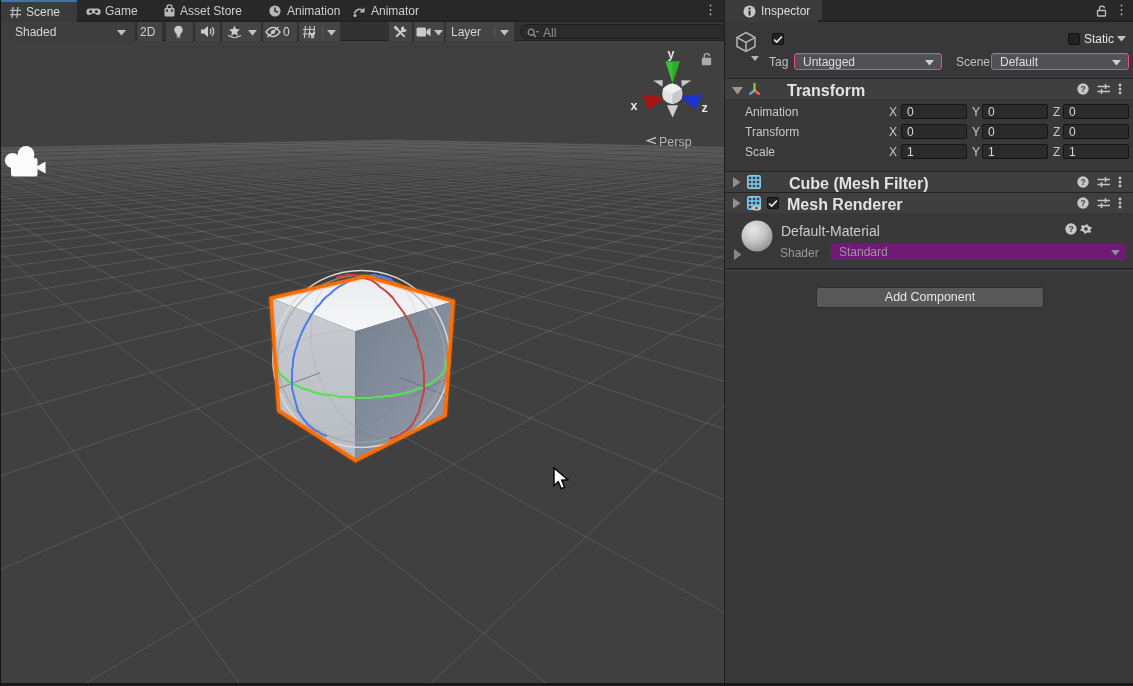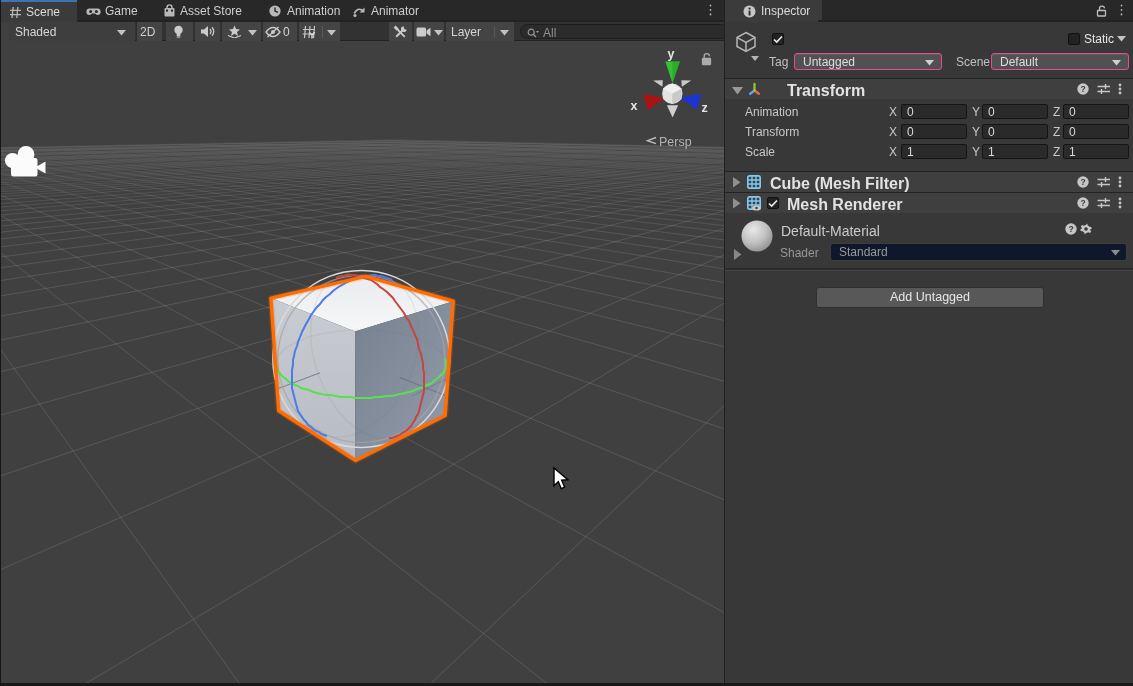--- a/index.html
+++ b/index.html
@@ -332,21 +332,21 @@
     </div>
 
  <div class="abs chead" style="top:171px;border-top:1px solid #232323">
   <svg class="abs" style="left:8px;top:5px" width="8" height="11">
         <polygon points="0,0 7.5,5.2 0,10.5" fill="#909090"></polygon>
       </svg>
   <svg class="abs" style="left:22px;top:3px" width="14" height="14" viewBox="0 0 14 14">
         <rect x="0.8" y="0.8" width="12.4" height="12.4" rx="2" fill="none" stroke="#7fc9f2" stroke-width="1.7"></rect>
         <path d="M5 1 V13 M9 1 V13 M1 5 H13 M1 9 H13" stroke="#7fc9f2" stroke-width="1.4"></path>
       </svg>
-  <b style="left:45px">Cube (Mesh Filter)</b>
+  <b style="left:64px">Cube (Mesh Filter)</b>
       <div class="hicons">
         <svg width="12" height="12" viewBox="0 0 12 12">
           <circle cx="6" cy="6" r="5.7" fill="#c6c6c6"></circle>
           <text x="6" y="8.8" text-anchor="middle" font-size="8.5" font-weight="bold" fill="#3f3f3f">?</text>
         </svg>
         <svg width="13" height="12" viewBox="0 0 13 12" stroke="#c6c6c6" stroke-width="1.4">
           <path d="M0.5 3.5 H13 M0.5 8.5 H13"></path>
           <path d="M8.5 1 V6 M4.5 6 V11"></path>
         </svg>
         <svg width="4" height="12" viewBox="0 0 4 12" fill="#c6c6c6">
@@ -404,25 +404,25 @@
   <span class="abs" style="left:56px;top:10px;font-size:14px;color:#cbcbcb">Default-Material</span>
   <svg class="abs" style="left:340px;top:10px" width="12" height="12" viewBox="0 0 12 12">
         <circle cx="6" cy="6" r="5.7" fill="#c6c6c6"></circle>
         <text x="6" y="8.8" text-anchor="middle" font-size="8.5" font-weight="bold" fill="#383838">?</text>
       </svg>
   <svg class="abs" style="left:355px;top:10px" width="12" height="12" viewBox="0 0 12 12">
         <path d="M6 0.5 L7 2.2 A4 4 0 0 1 8.8 3.2 L10.8 2.9 L11.5 4.7 L10 6 L11.5 7.3 L10.8 9.1 L8.8 8.8 A4 4 0 0 1 7 9.8 L6 11.5 L5 9.8 A4 4 0 0 1 3.2 8.8 L1.2 9.1 L0.5 7.3 L2 6 L0.5 4.7 L1.2 2.9 L3.2 3.2 A4 4 0 0 1 5 2.2 Z" fill="#c6c6c6" transform="rotate(12 6 6)"></path>
         <circle cx="6" cy="6" r="1.8" fill="#383838"></circle>
       </svg>
   <span class="abs" style="left:55px;top:33px;font-size:12px;color:#989898">Shader</span>
-  <div class="abs" style="left:105px;top:30px;width:297px;height:18px;background:#0f172a;border:1px solid #3d3d3d;border-radius:3px;color:#9a9a9a;font-size:12px;line-height:17px;padding-left:8px">Standard<svg class="abs" style="right:6px;top:6px" width="9" height="6">
+  <div class="abs" style="left:105px;top:30px;width:297px;height:18px;background:#701a75;border:1px solid #3d3d3d;border-radius:3px;color:#9a9a9a;font-size:12px;line-height:17px;padding-left:8px">Standard<svg class="abs" style="right:6px;top:6px" width="9" height="6">
           <polygon points="0,0 9,0 4.5,5.5" fill="#8d8d8d"></polygon>
         </svg></div>
   <svg class="abs" style="left:9px;top:36px" width="8" height="11">
         <polygon points="0,0 7.5,5.5 0,11" fill="#888888"></polygon>
       </svg>
  </div>
  <div class="abs" style="left:0;top:268px;width:409px;height:2px;background:#2a2a2a"></div>
  <div class="abs" style="left:0;top:270px;width:409px;height:1px;background:#464646"></div>
- <div class="abs" style="left:91px;top:287px;width:228px;height:21px;background:#585858;border:1px solid #2f2f2f;border-radius:3px;color:#e6e6e6;font-size:12.5px;text-align:center;line-height:19px">Add Untagged</div>
+ <div class="abs" style="left:91px;top:287px;width:228px;height:21px;background:#585858;border:1px solid #2f2f2f;border-radius:3px;color:#e6e6e6;font-size:12.5px;text-align:center;line-height:19px">Add Component</div>
 
 </div>
 <div class="abs" style="left:0;top:683px;width:1133px;height:3px;background:#191919"></div>
 <div class="abs" style="left:0;top:0;width:1px;height:686px;background:#161616"></div>
 </body></html>

